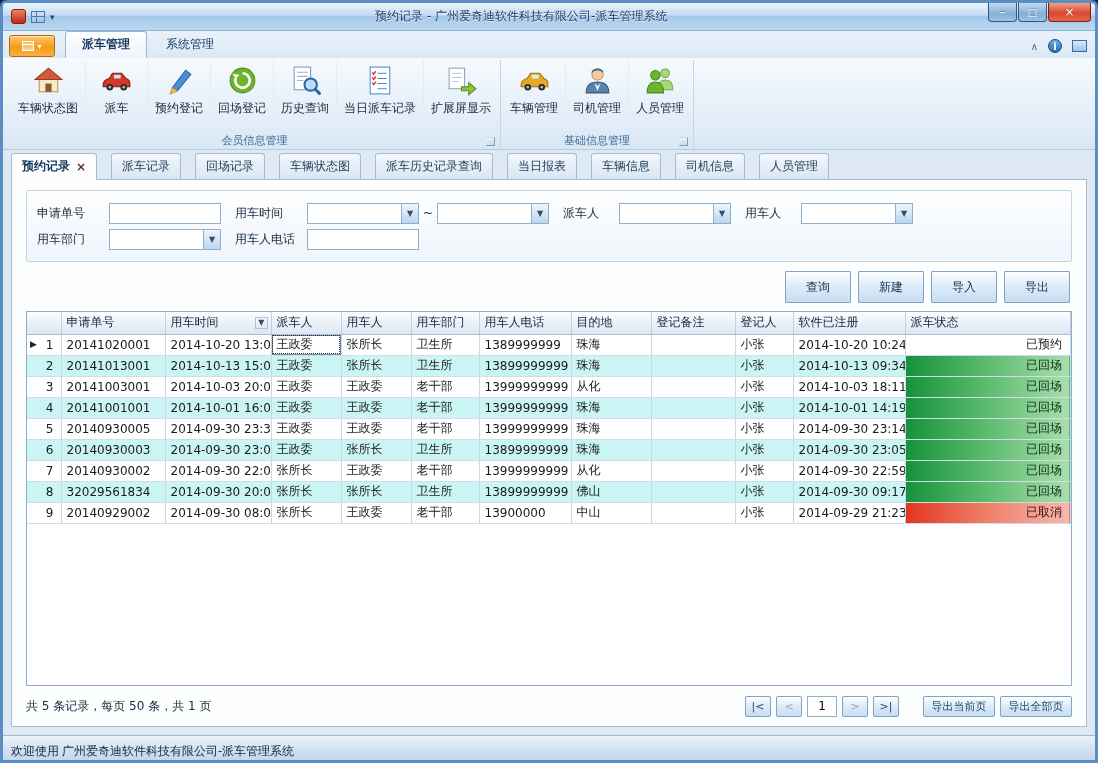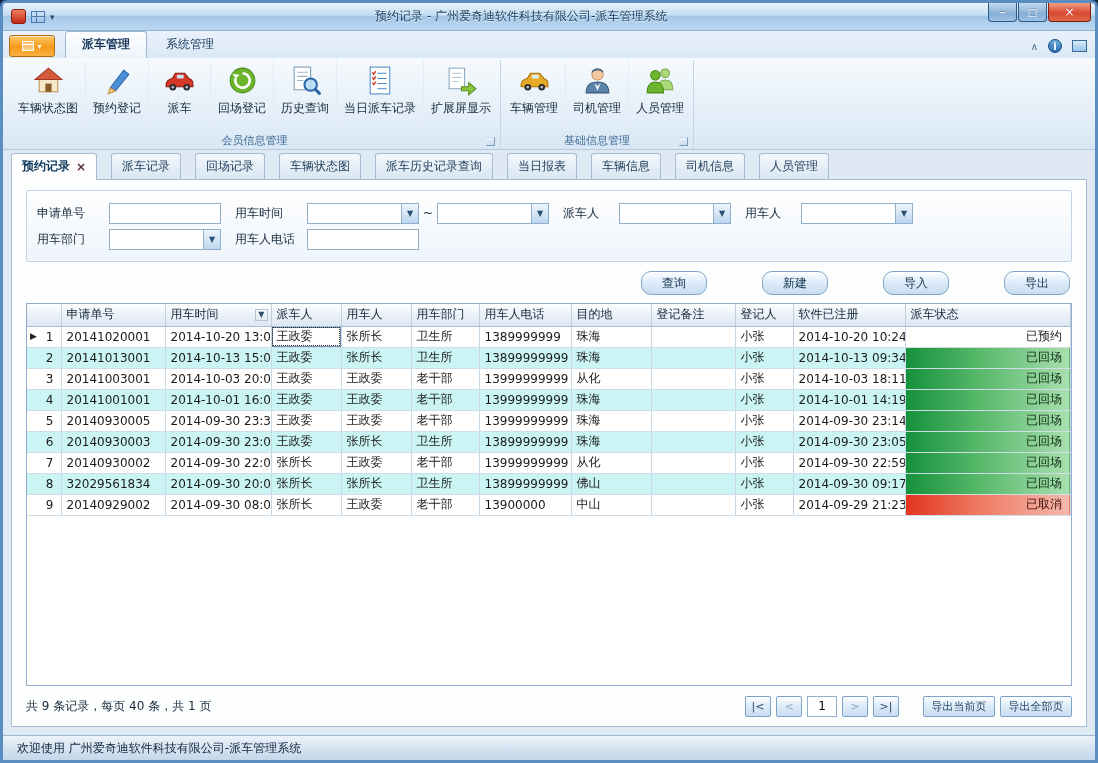--- a/index.html
+++ b/index.html
@@ -80,23 +80,23 @@
   .txt{ width:112px; height:21px; border:1px solid #92b0ca; background:#fff; padding:0 4px; font:inherit; }
   .combo{ width:112px; height:21px; border:1px solid #92b0ca; background:#fff; display:flex; }
   .combo .ctext{ flex:1; }
   .combo .cbtn{ width:17px; border-left:1px solid #92b0ca; background:linear-gradient(#eef5fc,#bcd6ee);
     display:flex; align-items:center; justify-content:center; font-size:8px; color:#2a4e74; }
   .tilde{ width:18px; text-align:center; color:#16293c; }
   .gap12{ width:14px; }
 
   
   .action-row{ display:flex; justify-content:flex-end; gap:7px; padding:9px 2px 8px; flex:0 0 auto; }
-  .btn{ min-width:66px; height:24px; border:1px solid #7da3c9; border-radius:10px; color:#10304f;
+  .btn{ min-width:66px; height:32px; border:1px solid #7da3c9; border-radius:1px; color:#10304f;
     background:linear-gradient(#fcfeff,#dcebf8 50%,#c8ddf0); display:flex; align-items:center; justify-content:center;
-    box-shadow:inset 0 1px 0 #fff; padding:0 10px;margin-left:48px; }
+    box-shadow:inset 0 1px 0 #fff; padding:0 10px; }
 
   
   .grid-wrap{ flex:1; border:1px solid #93accd; background:#fff; overflow:hidden; min-height:0; }
   table.grid{ border-collapse:collapse; table-layout:fixed; width:100%; }
   .grid th{ height:22px; font-weight:normal; text-align:left; padding:0 5px; color:#14283c;
     background:linear-gradient(#fdfefe,#eaf0f7 50%,#dde7f2); border-right:1px solid #c2cfde; border-bottom:1px solid #a9bdd3; position:relative;}
   .grid td{ height:21px; padding:0 5px; border-right:1px solid #c8d8e6; border-bottom:1px solid #cfdde9; white-space:nowrap; overflow:hidden; }
   .grid tr:nth-child(even) td{ background:#cbf5f4; }
   .grid td.ind, .grid th.ind{ text-align:right; padding-right:7px; position:relative; }
   .grid .arrow{ position:absolute; left:3px; top:4px; font-size:9px; color:#222; }
@@ -111,22 +111,22 @@
   .pager-summary{ color:#16293c; }
   .pager-controls{ margin-left:auto; display:flex; align-items:center; gap:5px; }
   .pbtn{ min-width:26px; height:21px; border:1px solid #7da3c9; border-radius:2px; color:#2c4b6b;
     background:linear-gradient(#fcfeff,#dcebf8 50%,#c8ddf0); display:flex; align-items:center; justify-content:center; font-size:11px;}
   .pbtn.dim{ color:#92a6ba; }
   .page-input{ width:30px; height:21px; border:1px solid #92b0ca; text-align:center; font:inherit; background:#fff; }
   .pgap{ width:14px; }
   .pbtn.wide{ min-width:72px;text-align:center; }
 
   
-  .statusbar{ flex:0 0 25px; display:flex; align-items:center; padding:0 6px 0 14px; gap:0;
-    background:linear-gradient(#ecf3fa,#d2e1f0 60%,#c4d7ea); border-top:1px solid #9fb8d2; color:#14283c; }
+  .statusbar{ flex:0 0 25px; display:flex; align-items:flex-end; padding:0 6px 0 8px; gap:0;
+    background:linear-gradient(#ecf3fa,#d2e1f0 60%,#c4d7ea); border-top:1px solid #9fb8d2; color:#14283c;font-family:Liberation Serif, serif; }
   .sb-item{ white-space:nowrap; }
   .sb-right{ margin-left:auto; display:flex; align-items:center; gap:26px; }
   .sb-license{ color:#0b46c4; font-weight:bold; }
   .cal-ic{ display:inline-block; width:12px; height:11px; border:1px solid #4a7ab0; background:linear-gradient(#fff,#cfe2f4); border-top:3px solid #d04830; margin-right:4px; vertical-align:-1px;}
   .grip{ color:#8aa6c2; font-size:11px; margin-left:18px; }
 </style>
 </head>
 <body>
 
 <div class="window">
@@ -165,35 +165,35 @@
         <div class="rbtn">
           <svg viewBox="0 0 32 32">
             <rect x="7" y="13" width="18" height="14" fill="#f6e9c9" stroke="#c09050"></rect>
             <path d="M3 15 L16 4 L29 15 Z" fill="#d4583a" stroke="#a03820"></path>
             <rect x="13" y="19" width="6" height="8" fill="#8a5a2a"></rect>
           </svg>
           <span class="rlabel">车辆状态图</span>
         </div>
         <div class="rbtn">
           <svg viewBox="0 0 32 32">
-            <path d="M9 23 L22 6 L27 10 L14 26 Z" fill="#4a90d8" stroke="#2860a8"></path>
-            <path d="M9 23 L14 26 L7 29 Z" fill="#f0c878" stroke="#c09040"></path>
-          </svg>
-          <span class="rlabel">预约登记</span>
-        </div>
-        <div class="rbtn">
-          <svg viewBox="0 0 32 32">
             <path d="M3 21 Q3 15 9 14 L12 9 H21 L25 14 Q29 15 29 19 V22 H3 Z" fill="#d43828" stroke="#8a1810"></path>
             <rect x="13.5" y="10.5" width="6.5" height="3.5" fill="#c8e8f8"></rect>
             <circle cx="9.5" cy="22.5" r="3.2" fill="#2a2a2a"></circle>
               <circle cx="23" cy="22.5" r="3.2" fill="#2a2a2a"></circle>
             <circle cx="9.5" cy="22.5" r="1.3" fill="#b8b8b8"></circle>
               <circle cx="23" cy="22.5" r="1.3" fill="#b8b8b8"></circle>
           </svg>
           <span class="rlabel">派车</span>
+        </div>
+        <div class="rbtn">
+          <svg viewBox="0 0 32 32">
+            <path d="M9 23 L22 6 L27 10 L14 26 Z" fill="#4a90d8" stroke="#2860a8"></path>
+            <path d="M9 23 L14 26 L7 29 Z" fill="#f0c878" stroke="#c09040"></path>
+          </svg>
+          <span class="rlabel">预约登记</span>
         </div>
         <div class="rbtn">
           <svg viewBox="0 0 32 32">
             <circle cx="16" cy="16" r="12" fill="#6cb52c" stroke="#4a8a18"></circle>
             <path d="M16 9 a7 7 0 1 1 -6.6 4.6" fill="none" stroke="#fff" stroke-width="2.6"></path>
             <path d="M6.2 9.6 L9.6 13.8 L13.2 10.4 Z" fill="#fff"></path>
           </svg>
           <span class="rlabel">回场登记</span>
         </div>
         <div class="rbtn">
@@ -514,21 +514,21 @@
     <td></td>
     <td>小张</td>
     <td>2014-09-29 21:23</td>
     <td class="status st-red">已取消</td>
   </tr>
             </tbody>
         </table>
       </div>
 
       <div class="pager-row">
-        <span class="pager-summary">共 9 条记录，每页 40 条，共 1 页</span>
+        <span class="pager-summary">共 5 条记录，每页 50 条，共 1 页</span>
         <div class="pager-controls">
           <div class="pbtn">|&lt;</div>
           <div class="pbtn dim">&lt;</div>
           <input class="page-input" value="1" style="">
           <div class="pbtn dim">&gt;</div>
           <div class="pbtn">&gt;|</div>
           <span class="pgap"></span>
           <div class="pbtn wide">导出当前页</div>
           <div class="pbtn wide">导出全部页</div>
         </div>

